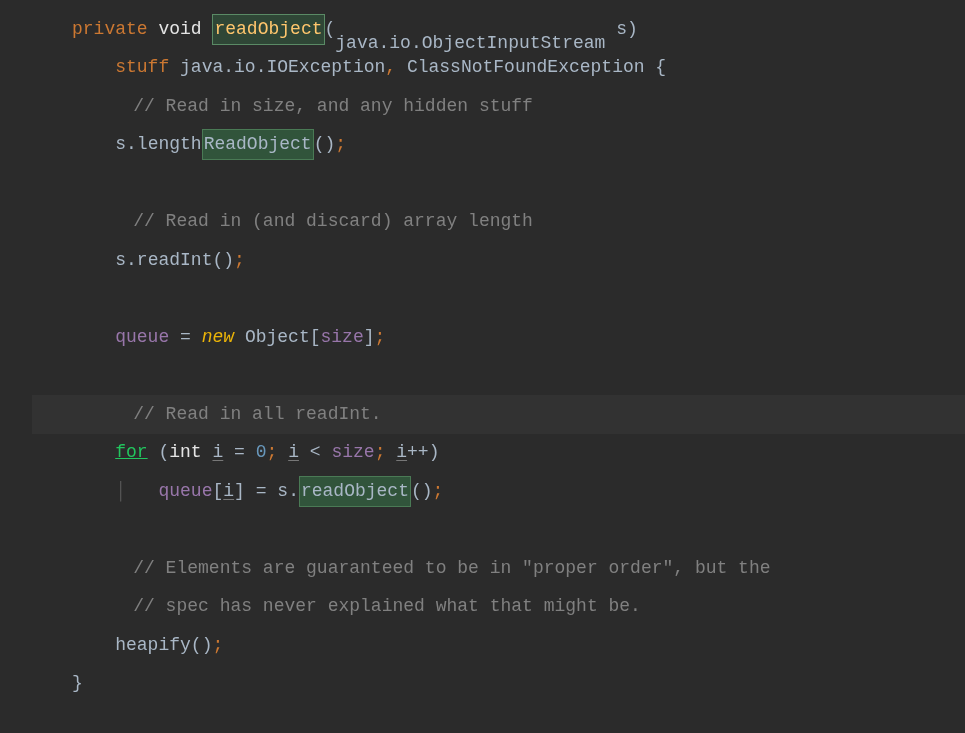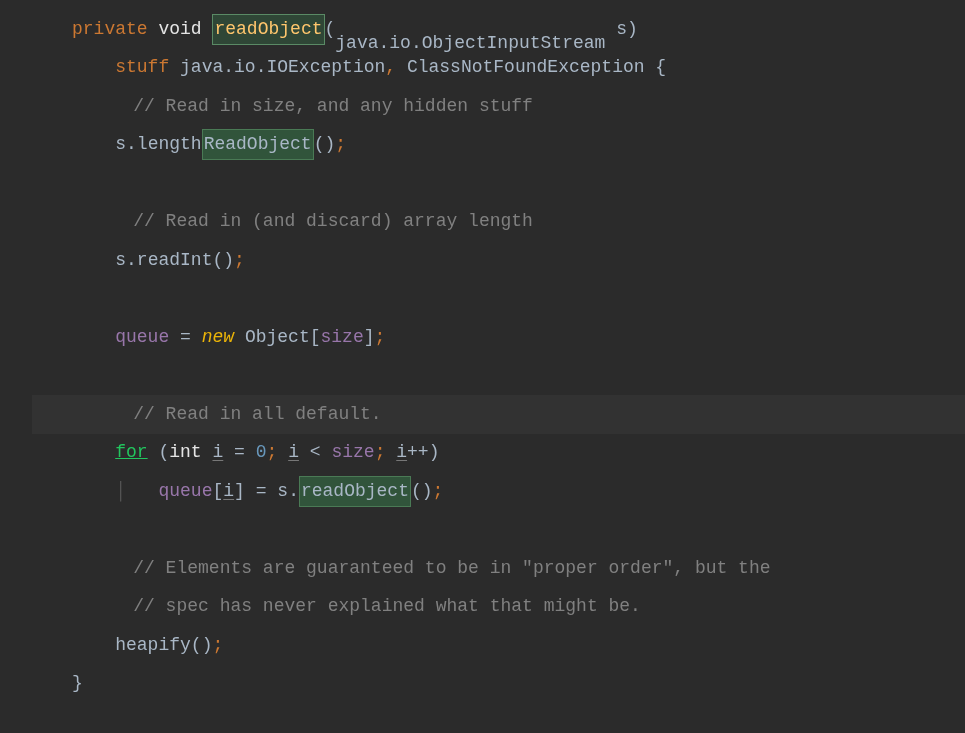--- a/index.html
+++ b/index.html
@@ -86,21 +86,21 @@
   <div class="line"><span>    </span><span class="comment">// Read in (and discard) array length</span></div>
 
   <div class="line"><span>    </span><span>s</span><span class="punct">.</span><span>readInt</span><span class="paren">()</span><span class="semicolon">;</span></div>
 
   <div class="line"><span> </span></div>
 
   <div class="line"><span>    </span><span class="field">queue</span><span> </span><span class="operator">=</span><span> </span><span class="kw-new">new</span><span> </span><span>Object</span><span class="paren">[</span><span class="field">size</span><span class="paren">]</span><span class="semicolon">;</span></div>
 
   <div class="line"><span> </span></div>
 
-  <div class="line line-highlight"><span>    </span><span class="comment">// Read in all default.</span></div>
+  <div class="line line-highlight"><span>    </span><span class="comment">// Read in all readInt.</span></div>
 
   <div class="line"><span>    </span><span class="kw-for">for</span><span> </span><span class="paren">(</span><span class="kw-type">int</span><span> </span><span class="underline-var">i</span><span> </span><span class="operator">=</span><span> </span><span class="number">0</span><span class="semicolon">;</span><span> </span><span class="underline-var">i</span><span> </span><span class="operator">&lt;</span><span> </span><span class="field">size</span><span class="semicolon">;</span><span> </span><span class="underline-var">i</span><span class="operator">++</span><span class="paren">)</span></div>
 
   <div class="line"><span>    </span><span class="vert-bar">│   </span><span class="field">queue</span><span class="paren">[</span><span class="underline-var">i</span><span class="paren">]</span><span> </span><span class="operator">=</span><span> </span><span>s</span><span class="punct">.</span><span class="highlight-box"><span>readObject</span></span><span class="paren">()</span><span class="semicolon">;</span></div>
 
   <div class="line"><span> </span></div>
 
   <div class="line"><span>    </span><span class="comment">// Elements are guaranteed to be in "proper order", but the</span></div>
 
   <div class="line"><span>    </span><span class="comment">// spec has never explained what that might be.</span></div>

